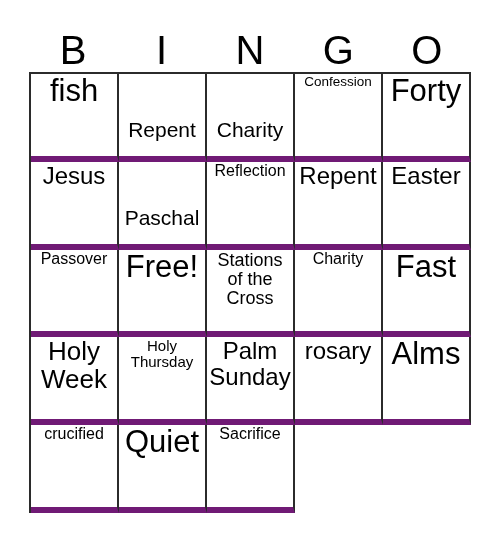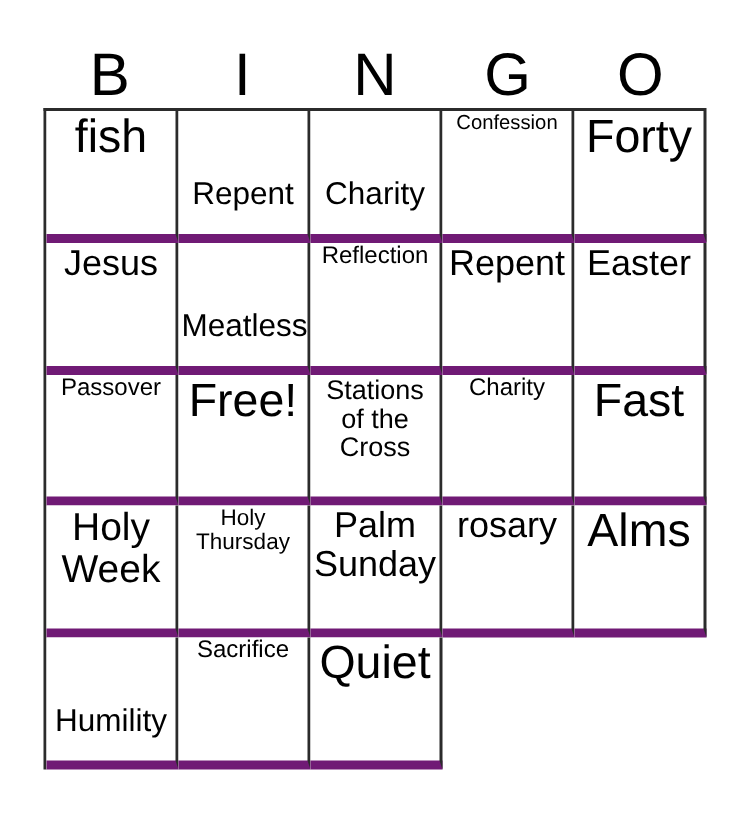--- a/index.html
+++ b/index.html
@@ -121,21 +121,21 @@
       <div class="bingo-cell">
         <span class="cell-text fs-tiny">Confession</span>
       </div>
       <div class="bingo-cell">
         <span class="cell-text fs-xxl">Forty</span>
       </div>
       <div class="bingo-cell">
         <span class="cell-text fs-l">Jesus</span>
       </div>
       <div class="bingo-cell">
-        <span class="cell-text fs-m">Meatless</span>
+        <span class="cell-text fs-m">Paschal</span>
       </div>
       <div class="bingo-cell">
         <span class="cell-text fs-xs">Reflection</span>
       </div>
       <div class="bingo-cell">
         <span class="cell-text fs-l">Repent</span>
       </div>
       <div class="bingo-cell">
         <span class="cell-text fs-l">Easter</span>
       </div>
@@ -168,23 +168,23 @@
         <span class="cell-text fs-sm">Palm
 Sunday</span>
       </div>
       <div class="bingo-cell">
         <span class="cell-text fs-l">rosary</span>
       </div>
       <div class="bingo-cell">
         <span class="cell-text fs-xxl">Alms</span>
       </div>
       <div class="bingo-cell">
-        <span class="cell-text fs-m">Humility</span>
+        <span class="cell-text fs-xs">crucified</span>
+      </div>
+      <div class="bingo-cell">
+        <span class="cell-text fs-xxl">Quiet</span>
       </div>
       <div class="bingo-cell">
         <span class="cell-text fs-xs">Sacrifice</span>
-      </div>
-      <div class="bingo-cell">
-        <span class="cell-text fs-xxl">Quiet</span>
       </div>
     </div>
 
 </div>
 
 </body></html>

